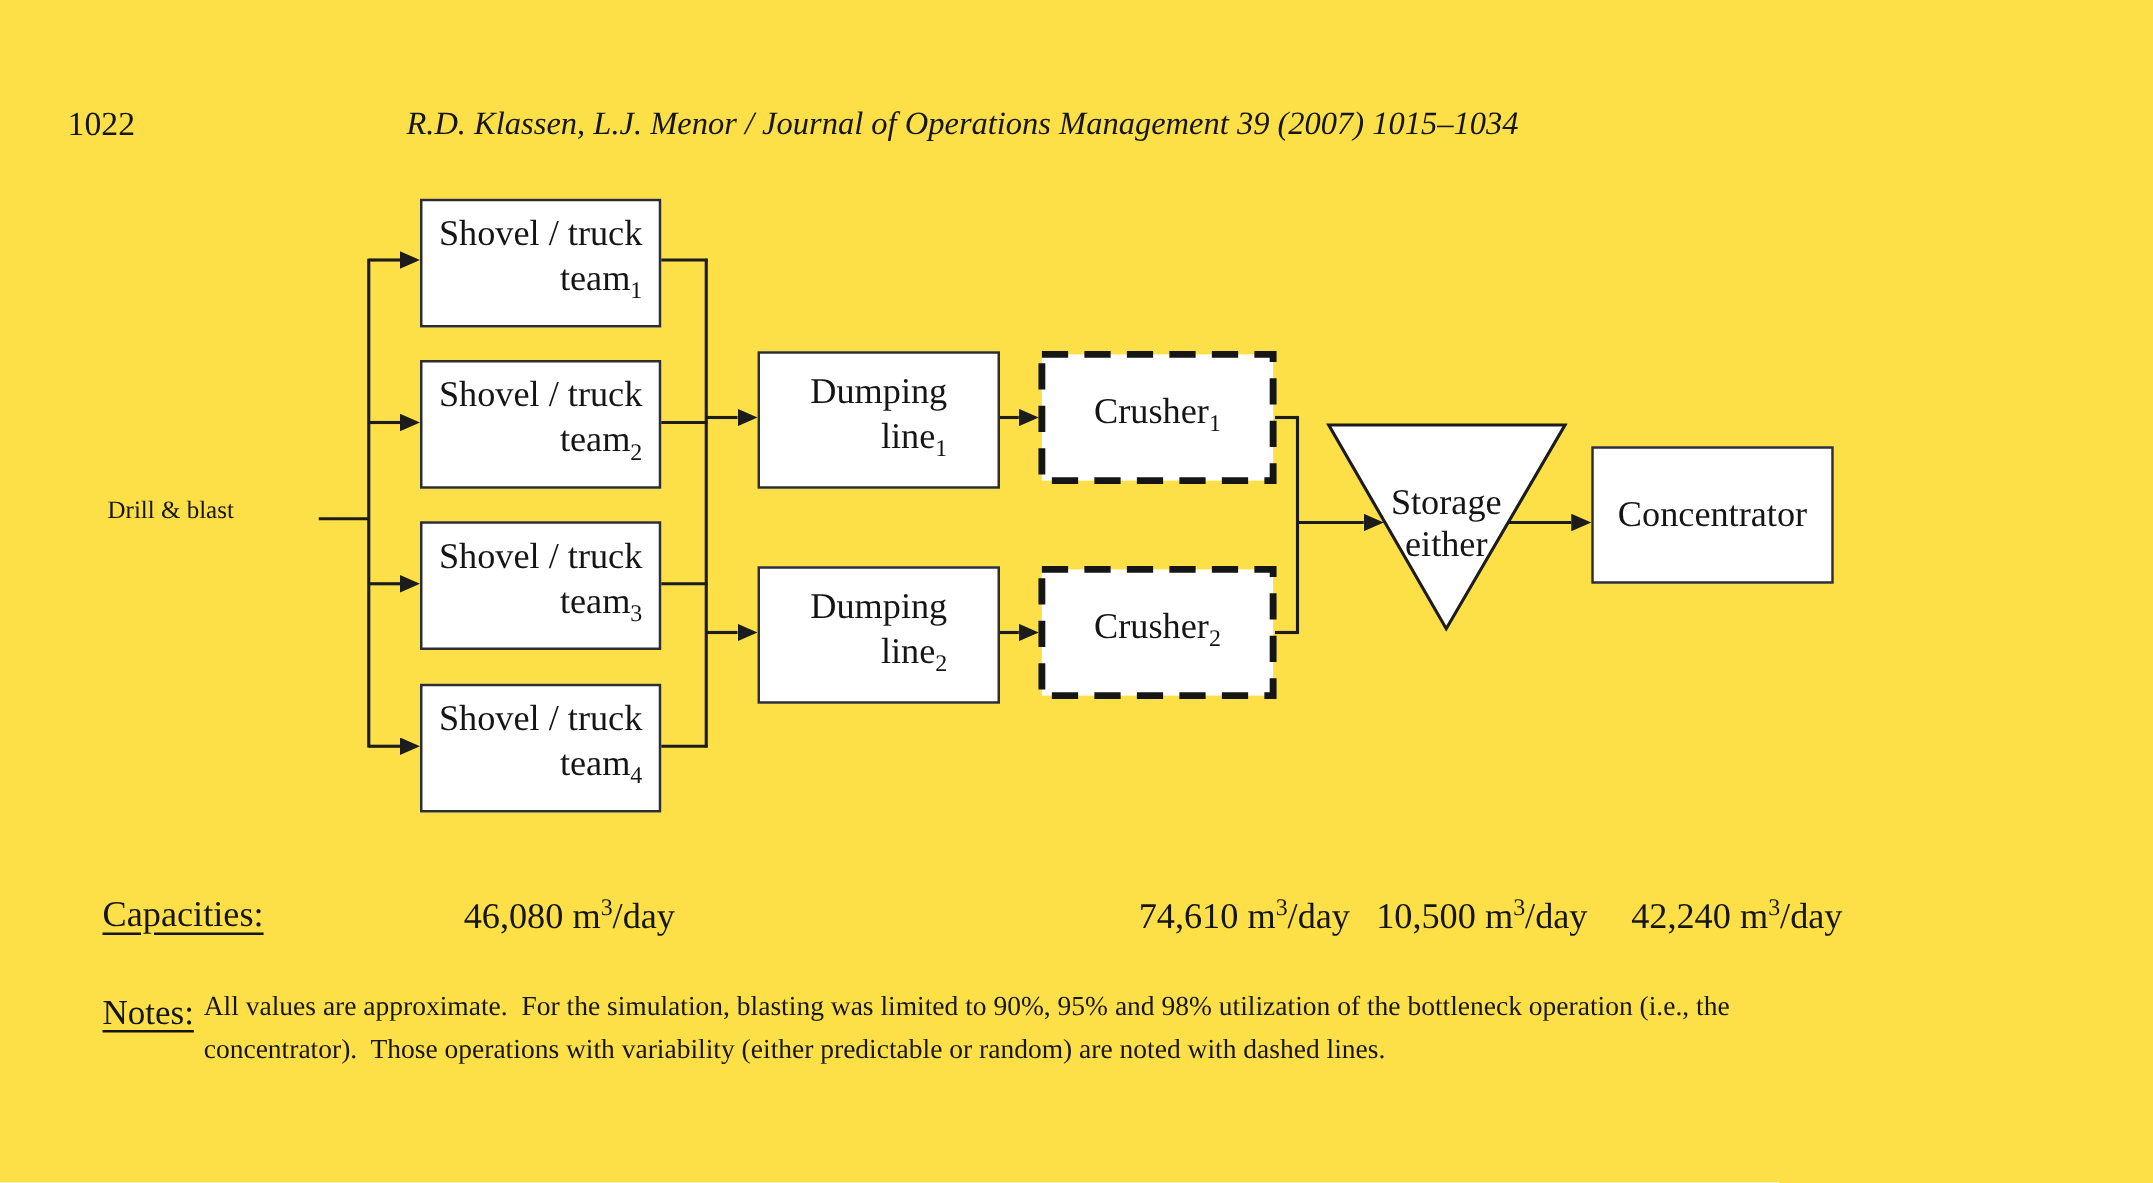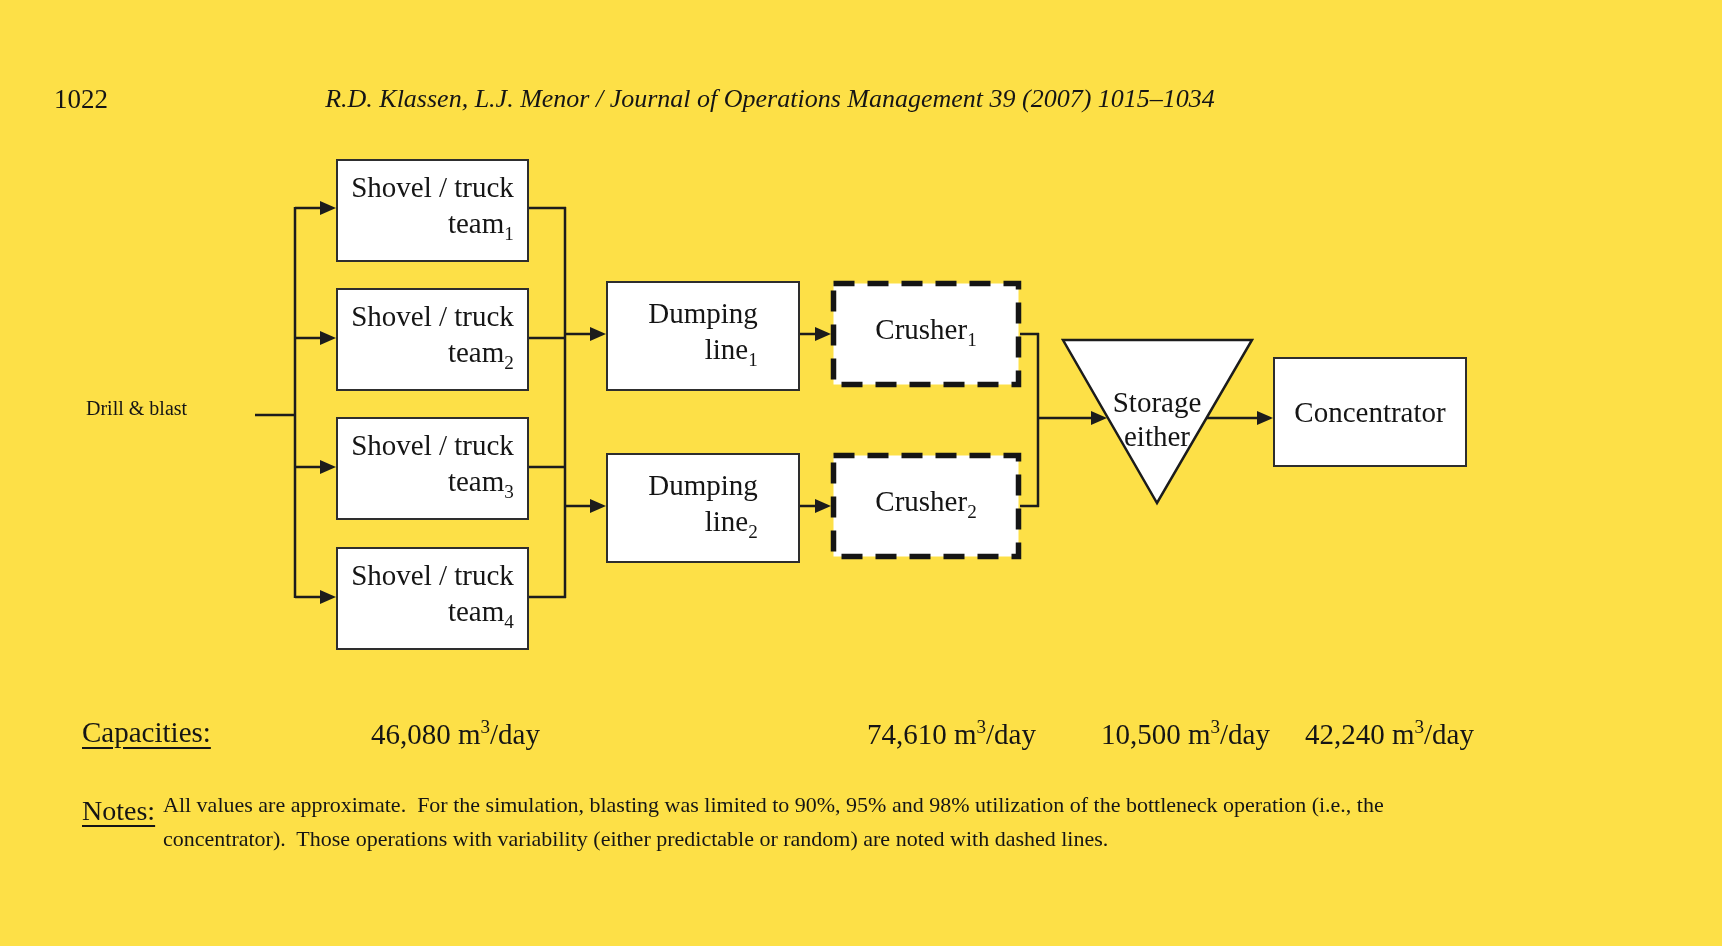--- a/index.html
+++ b/index.html
@@ -124,21 +124,21 @@
   <div class="abs" id="storage-label">
     <span>Storage</span><br><span>either</span>
   </div>
 
   <div class="box" style="left:1273px;top:357px;width:190px;height:106px;">
     <div>Concentrator</div>
   </div>
 
   <div class="abs caprow cap-label"><span class="ulabel">Capacities:</span></div>
   <div class="abs caprow cap-val" style="left:320px;"><span>46,080</span> <span>m</span><sup>3</sup><span>/day</span></div>
-  <div class="abs caprow cap-val" style="left:816px;"><span>74,610</span> <span>m</span><sup>3</sup><span>/day</span></div>
+  <div class="abs caprow cap-val" style="left:860px;"><span>74,610</span> <span>m</span><sup>3</sup><span>/day</span></div>
   <div class="abs caprow cap-val" style="left:1050px;"><span>10,500</span> <span>m</span><sup>3</sup><span>/day</span></div>
   <div class="abs caprow cap-val" style="left:1254px;"><span>42,240</span> <span>m</span><sup>3</sup><span>/day</span></div>
 
   <div class="abs" id="notes-label"><span class="ulabel">Notes:</span></div>
   <div class="abs" id="notes-text">
     <span>All values are approximate.  For the simulation, blasting was limited to 90%, 95% and 98% utilization of the bottleneck operation (i.e., the</span><br>
     <span>concentrator).  Those operations with variability (either predictable or random) are noted with dashed lines.</span>
   </div>
 
 

